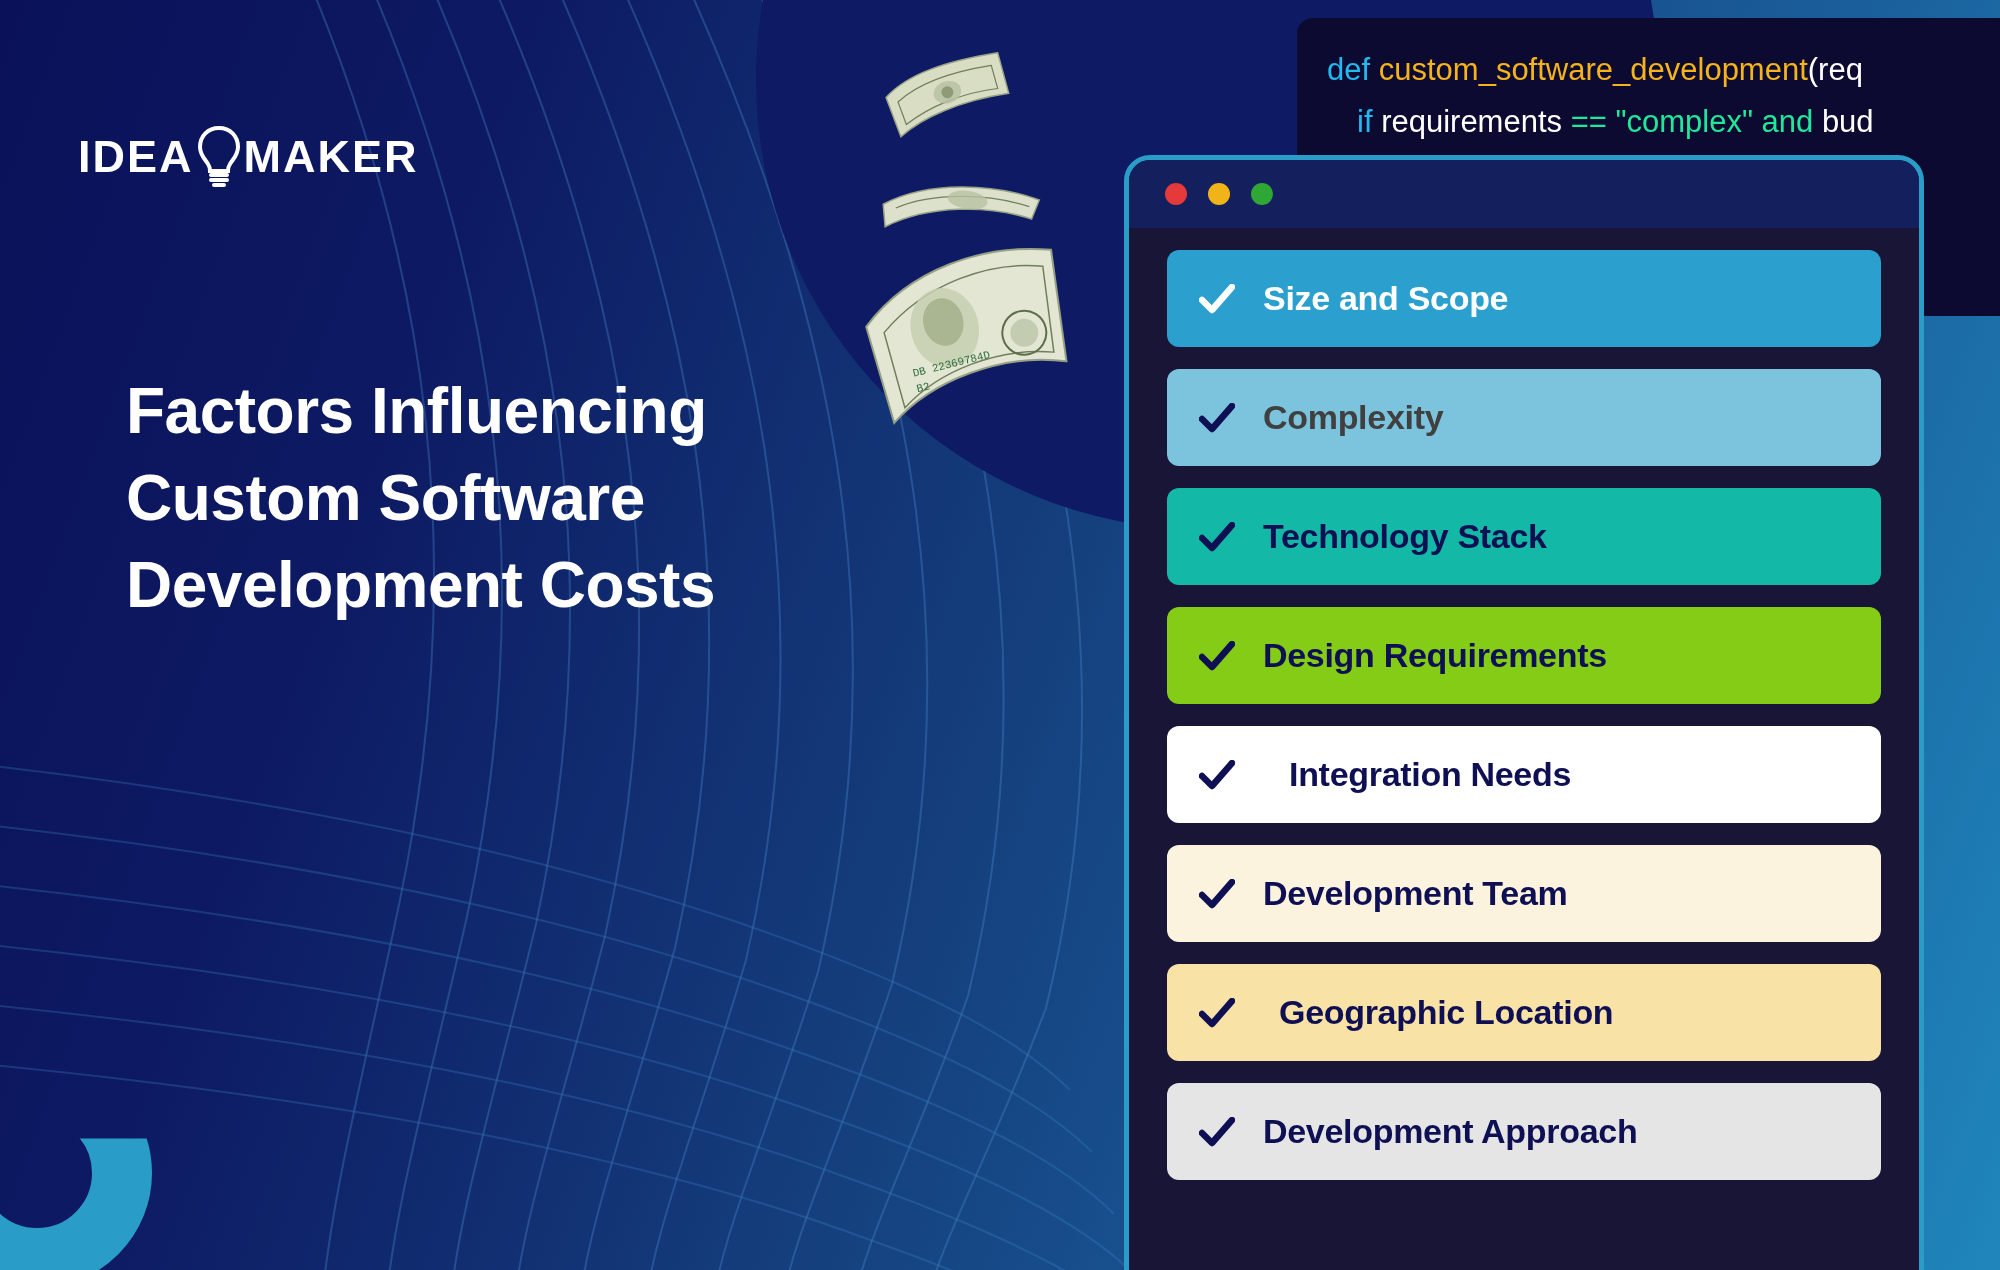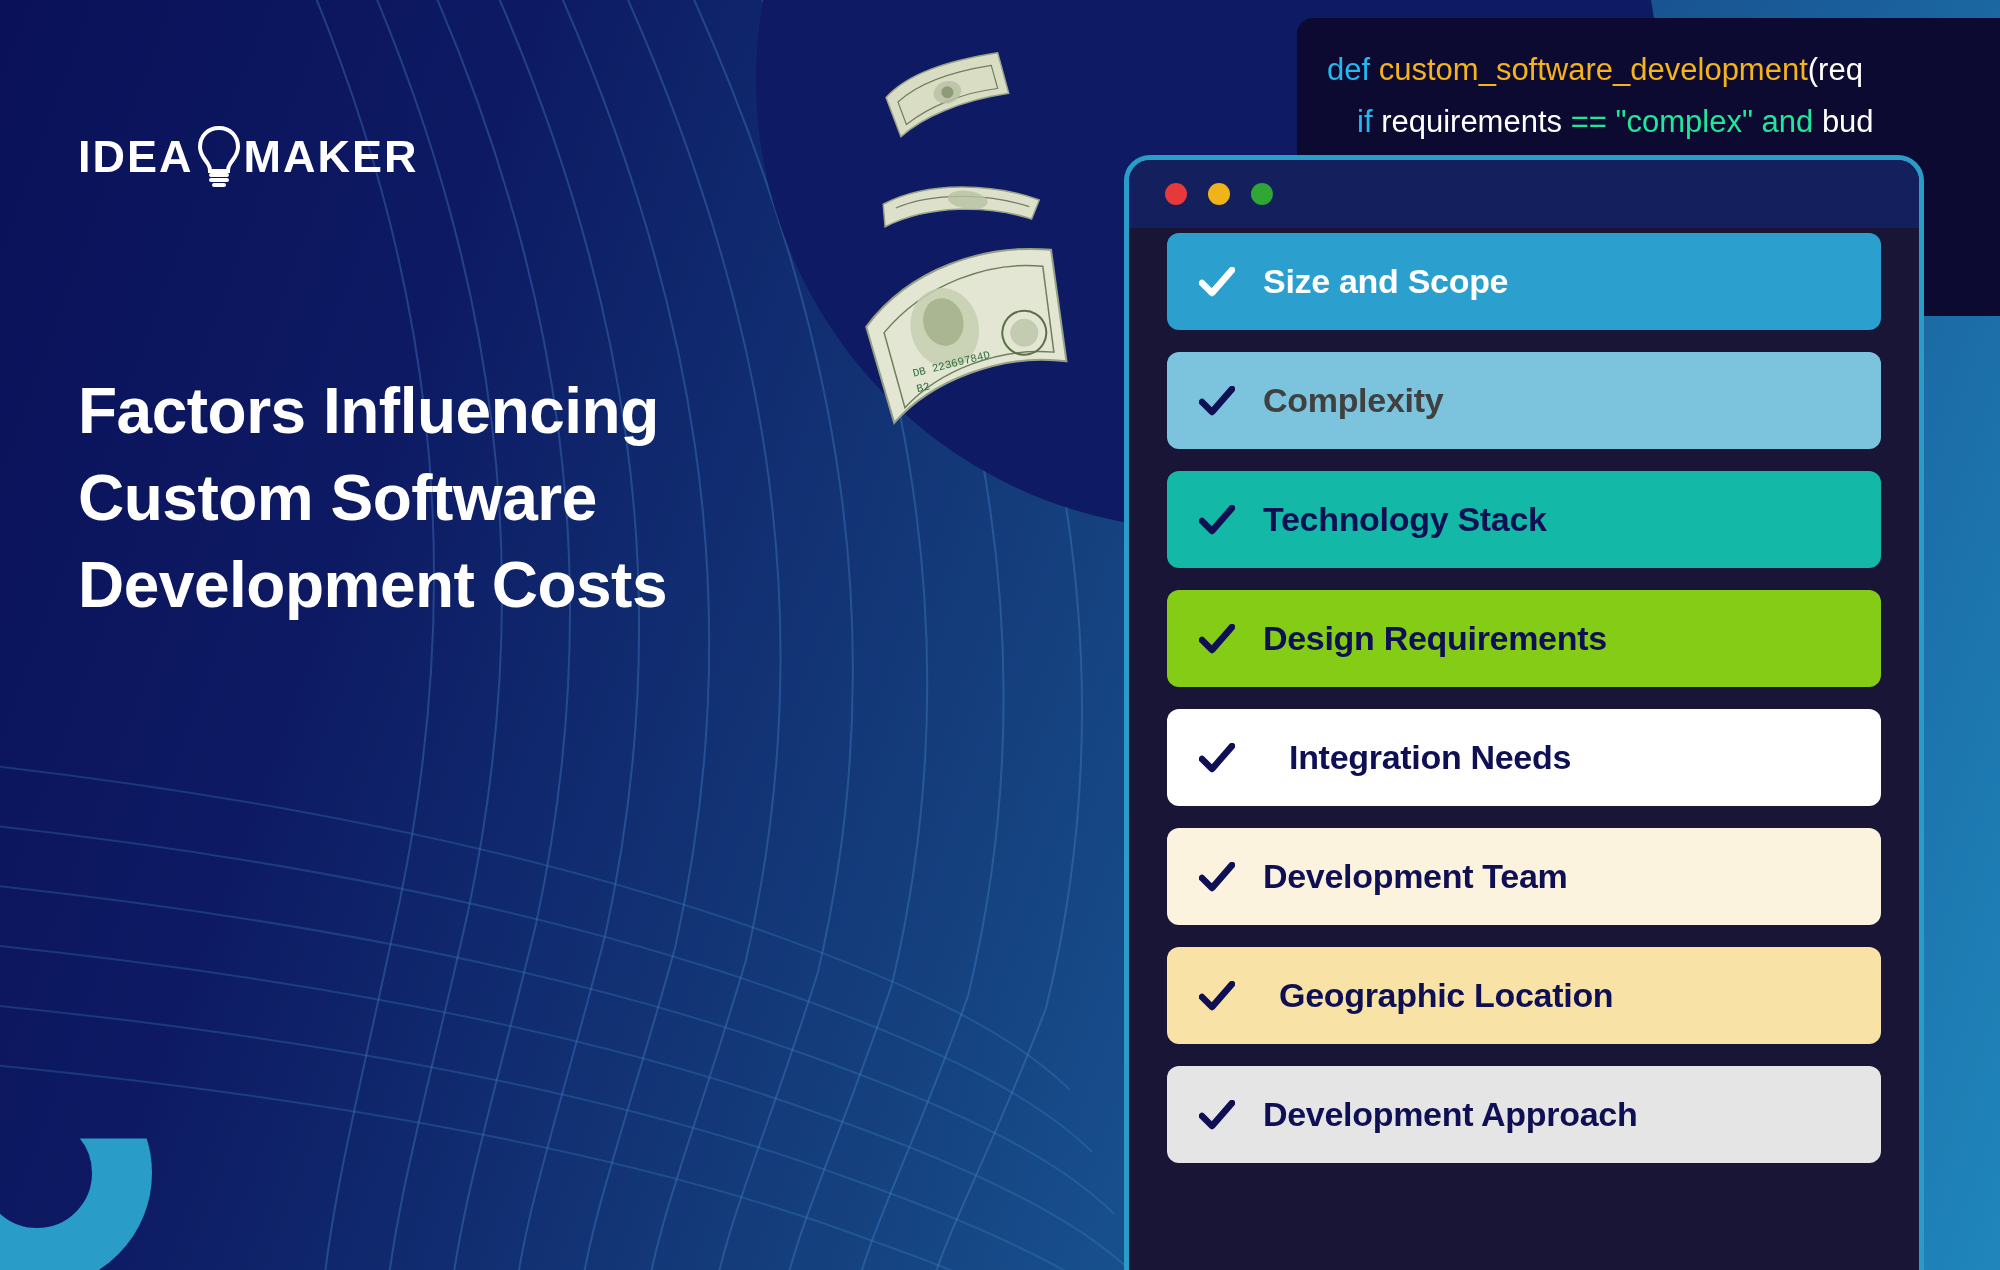--- a/index.html
+++ b/index.html
@@ -48,21 +48,21 @@
   
   .headline {
     position:absolute; left:78px; top:368px;
     width:720px;
     color:#ffffff;
     font-size:64px;
     font-weight:800;
     line-height:1.36;
     letter-spacing:-.5px;
   }
-  .headline .ln { display:block; white-space:nowrap; }
+  .headline .ln { display:block; white-space:nowrap;margin-left:48px; }
 
   
   .code-panel {
     position:absolute; left:1297px; top:18px;
     width:760px; height:298px;
     background:#0c0a30;
     border-radius:16px;
     padding:26px 0 0 30px;
     overflow:hidden;
     font-size:31px;
@@ -91,21 +91,21 @@
     height:68px;
     background:#14205e;
     display:flex; align-items:center; gap:21px;
     padding-left:36px;
   }
   .dot { width:22px; height:22px; border-radius:50%; }
   .dot.red { background:#e5393a; }
   .dot.yellow { background:#f0b418; }
   .dot.green { background:#2fa734; }
 
-  .checklist { padding:5px 38px 0 38px; }
+  .checklist { padding:22px 38px 0 38px; }
   .check-item {
     display:flex; align-items:center; gap:28px;
     height:97px;
     border-radius:12px;
     padding-left:32px;
     margin-bottom:22px;
   }
   .check-mark { width:36px; height:30px; flex:0 0 auto; }
   .check-label {
     font-size:34px; font-weight:800; letter-spacing:-.3px; white-space:nowrap;

